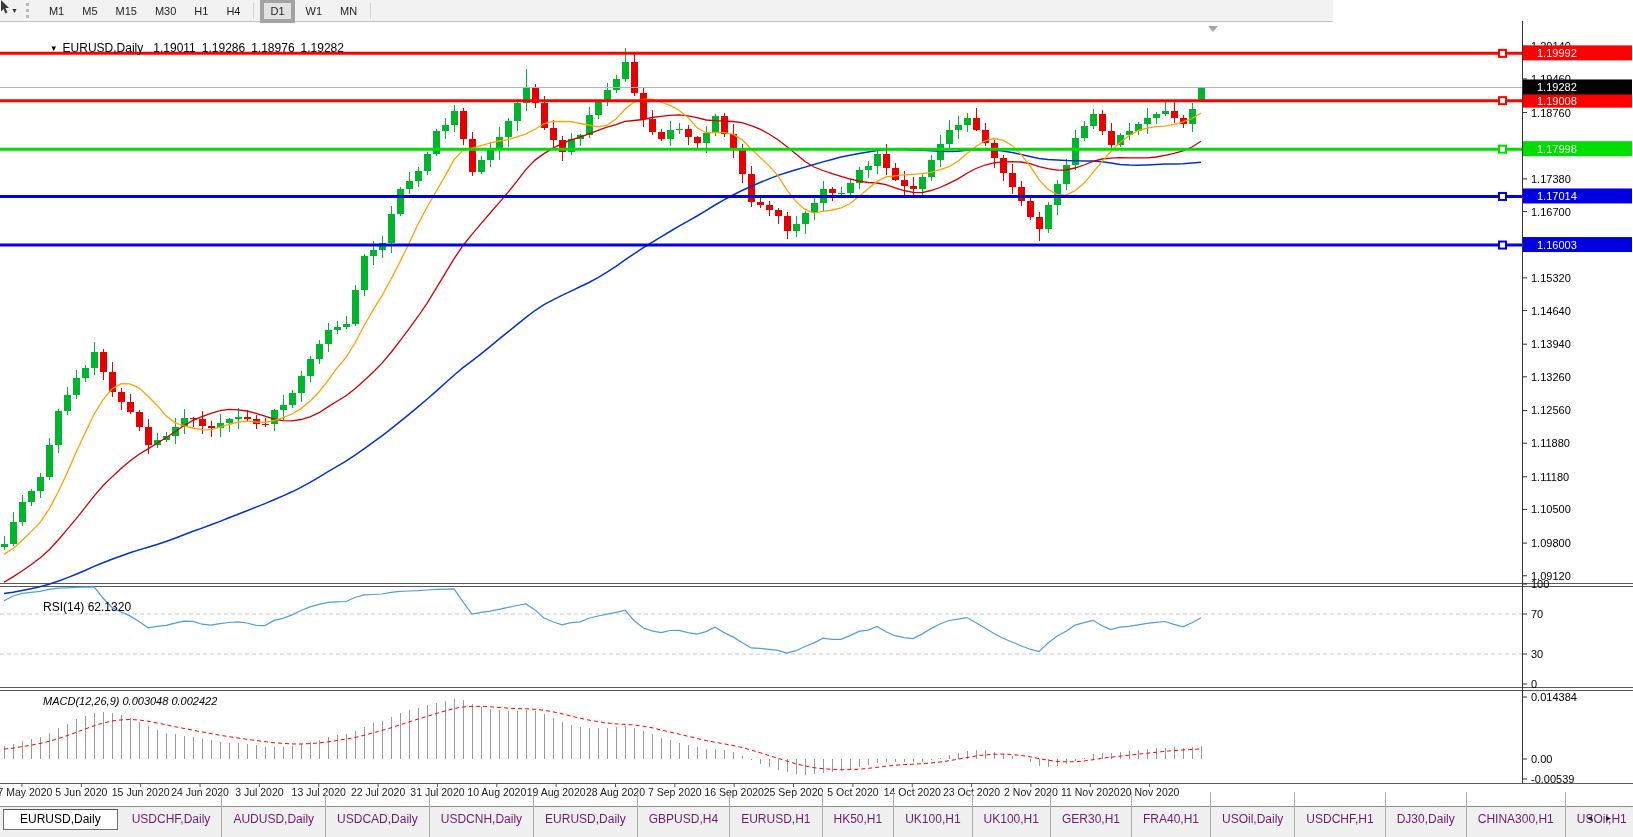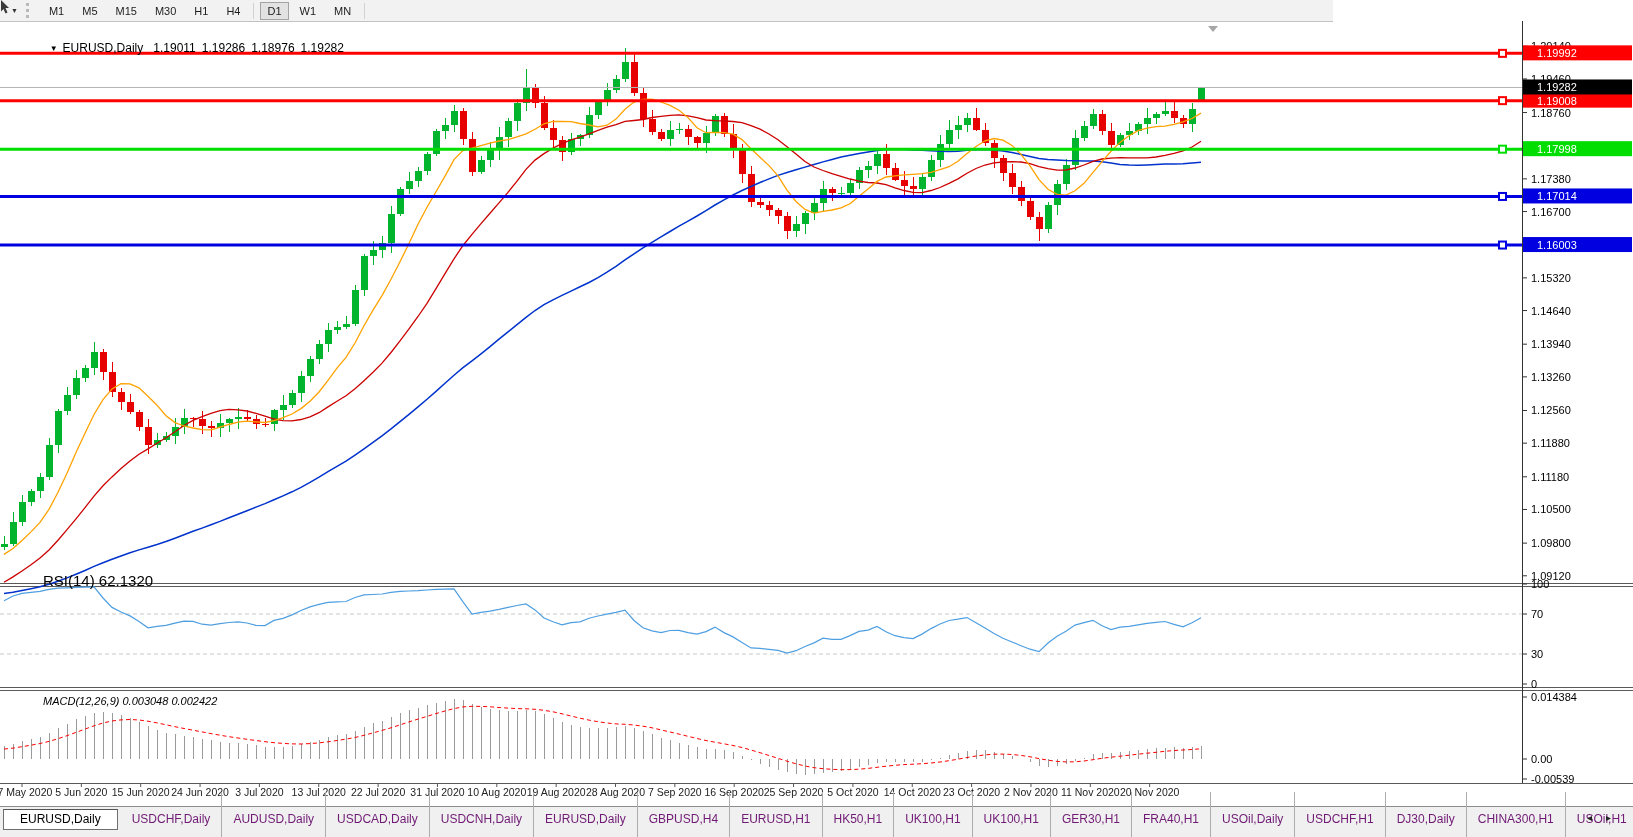--- a/index.html
+++ b/index.html
@@ -6,29 +6,29 @@
   body{width:1633px;height:837px;overflow:hidden;background:#fff;
        font-family:"Liberation Sans",sans-serif;position:relative;}
   
   .toolbar{position:absolute;top:0;left:0;width:1333px;height:21px;background:#f2f2f2;
            border-bottom:1px solid #c3c3c3;display:flex;align-items:center;z-index:5;}
   .tool-cursor{display:flex;align-items:center;padding:0 2px 0 5px;}
   .tool-caret{font-size:7px;color:#333;padding:0 4px;}
   .grip{width:4px;height:15px;border-left:3px dotted #b9b9b9;margin:0 7px 0 4px;}
   .tfbtn{font-size:11px;color:#1d1d1d;padding:2px 6px;margin:0 2px;border:1px solid transparent;
          background:transparent;cursor:default;line-height:12px;}
-  .tfbtn.active{background:#e2e2e2;border:1px solid #a3a3a3;}
+  .tfbtn.active{background:#e2e2e2;border:4px solid #a3a3a3;}
   .vsep{width:1px;height:16px;background:#d2d2d2;margin:0 4px;}
   
   .ovl{position:absolute;z-index:4;color:#000;white-space:pre;margin-left:36px;}
   .title-ovl{top:27px;left:7px;font-size:12px;}
   .title-ovl .caret{font-size:8px;vertical-align:1px;margin-right:5px;}
   .title-ovl .sym{margin-right:10px;}
   .title-ovl .v{margin-right:6px;}
-  .rsi-ovl{top:572px;left:7px;font-size:15px;}
+  .rsi-ovl{top:600px;left:7px;font-size:12px;}
   .macd-ovl{top:695px;left:7px;font-size:11px;font-style:italic;}
   
   .tabbar{position:absolute;left:0;top:806px;width:1633px;height:31px;background:#f0f0f0;
           border-top:1px solid #8c8c8c;display:flex;align-items:flex-start;z-index:5;}
   .tabs{display:flex;align-items:center;padding-left:3px;height:24px;}
   .tab{font-size:12px;color:#701a75;padding:21px 11px;position:relative;cursor:default;line-height:13px;}
   .tab.active{background:#fff;border:1px solid #6f6f6f;border-top-color:#555;color:#000;
               padding:3px 16px;margin-right:3px;}
   .tab:not(.active){border-right:1px solid #adadad;}
   .tab-arrows{position:absolute;right:8px;top:5px;font-size:10px;color:#222;letter-spacing:14px;}

